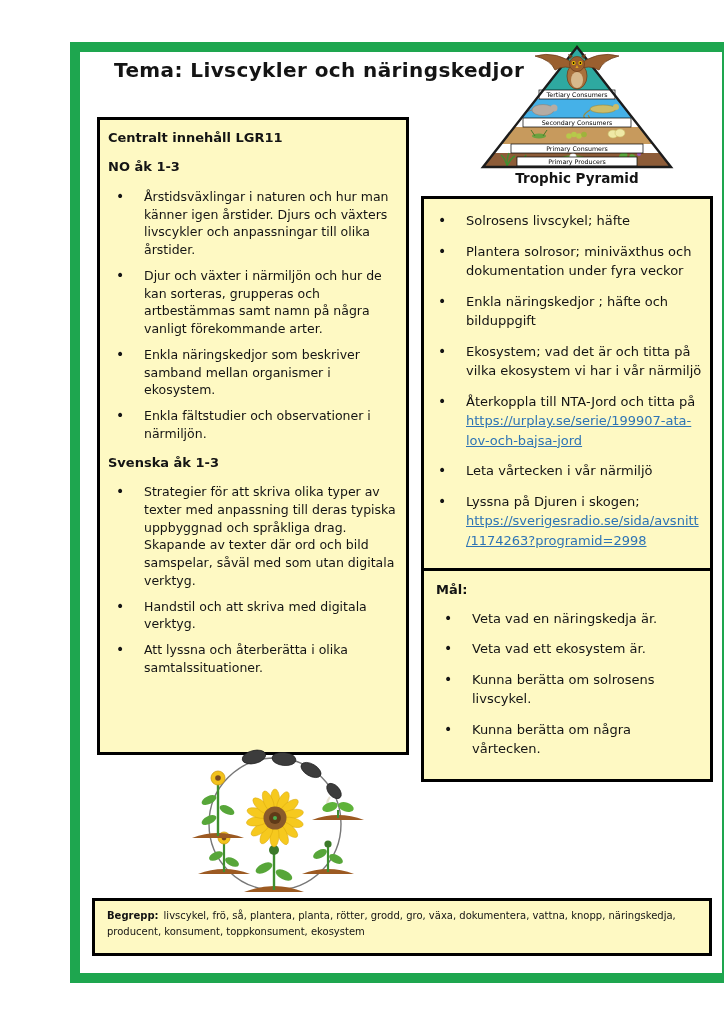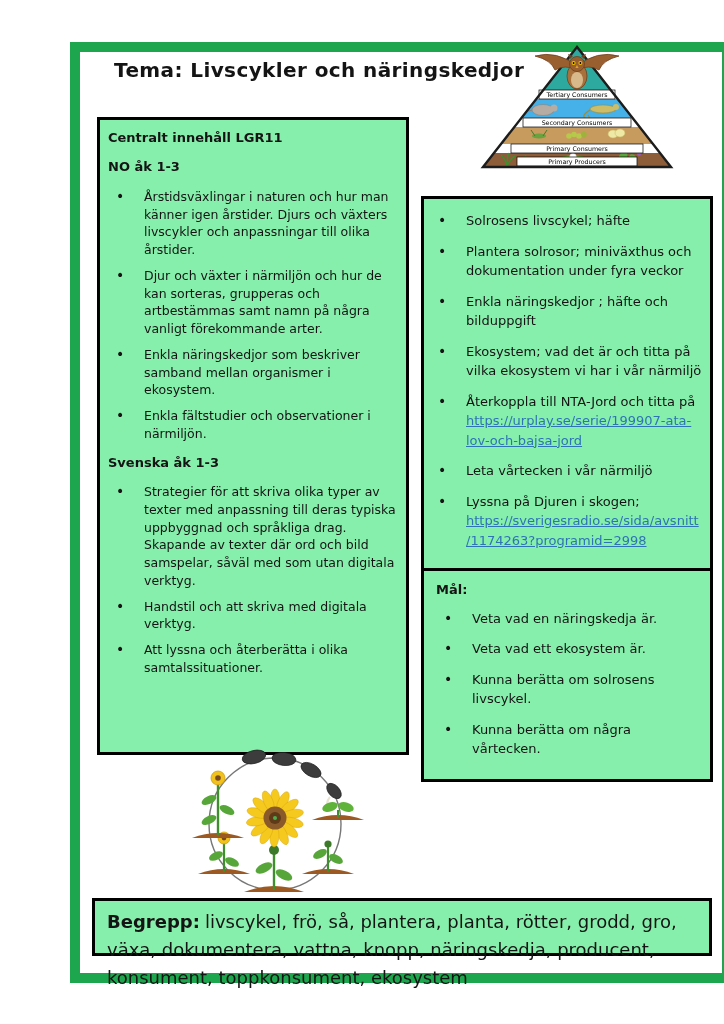--- a/index.html
+++ b/index.html
@@ -20,26 +20,26 @@
     background: #ffffff;
   }
   .doc-title {
     position: absolute;
     left: 74px; top: 58px;
     font-size: 20px; font-weight: bold; letter-spacing: .4px;
   }
   .box {
     position: absolute;
     border: 3px solid #000000;
-    background: #86efac;
+    background: #fef9c3;
   }
   #central-box   { left: 57px;  top: 117px; width: 312px; height: 638px; padding: 9px 10px 6px 8px; font-size: 12.5px; line-height: 1.42; }
   #activities-box{ left: 381px; top: 196px; width: 292px; height: 391px; padding: 12px 8px 6px 6px;  font-size: 13px;   line-height: 1.5; }
   #goals-box     { left: 381px; top: 568px; width: 292px; height: 214px; padding: 9px 8px 6px 12px;   font-size: 13px;   line-height: 1.5; }
-  #concepts-box  { left: 52px;  top: 898px; width: 620px; height: 58px;  padding: 7px 12px;          font-size: 18px; line-height: 1.55; }
+  #concepts-box  { left: 52px;  top: 898px; width: 620px; height: 58px;  padding: 7px 12px;          font-size: 10px; line-height: 1.55; }
   .box-heading { font-weight: bold; font-size: 13px; margin-bottom: 9px; }
   .sub-heading { font-weight: bold; font-size: 13px; margin: 11px 0 11px 0; }
   ul.bullets { list-style: none; }
   ul.bullets li { position: relative; padding-left: 36px; }
   ul.bullets li::before {
     content: "\2022";
     position: absolute; left: 8px; top: -1px;
     font-size: 14px;
   }
   #central-box ul.bullets li { margin-bottom: 8px; }
@@ -147,20 +147,21 @@
         <circle cx="100" cy="20" r="7.5" fill="#9a5f2f" stroke="#6e401c" stroke-width="0.8"></circle>
         <path d="M93,15 l-2,-5 l5,2 Z M107,15 l2,-5 l-5,2 Z" fill="#6e401c"></path>
         <circle cx="96.6" cy="19" r="2" fill="#f2c200"></circle>
           <circle cx="103.4" cy="19" r="2" fill="#f2c200"></circle>
         <circle cx="96.6" cy="19" r="0.9" fill="#000000"></circle>
           <circle cx="103.4" cy="19" r="0.9" fill="#000000"></circle>
         <path d="M100,21 l-1.6,3 h3.2 Z" fill="#e0a422"></path>
       </g>
     </svg>
   </div>
+  <div class="pyramid-caption">Trophic Pyramid</div>
 
   <div class="box" id="central-box">
     <div class="box-heading">Centralt innehåll LGR11</div>
     <div class="sub-heading">NO åk 1-3</div>
     <ul class="bullets">
       <li>Årstidsväxlingar i naturen och hur man känner igen årstider. Djurs och växters livscykler och anpassningar till olika årstider.</li>
       <li>Djur och växter i närmiljön och hur de kan sorteras, grupperas och artbestämmas samt namn på några vanligt förekommande arter.</li>
       <li>Enkla näringskedjor som beskriver samband mellan organismer i ekosystem.</li>
       <li>Enkla fältstudier och observationer i närmiljön.</li>
     </ul>

